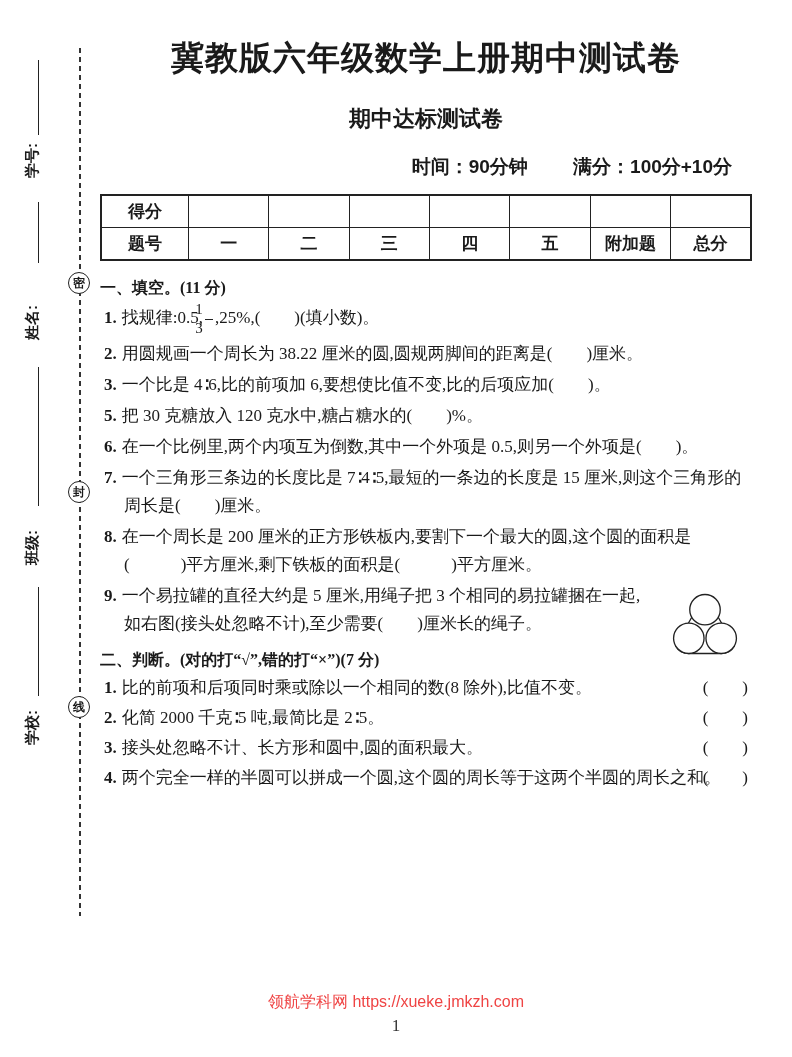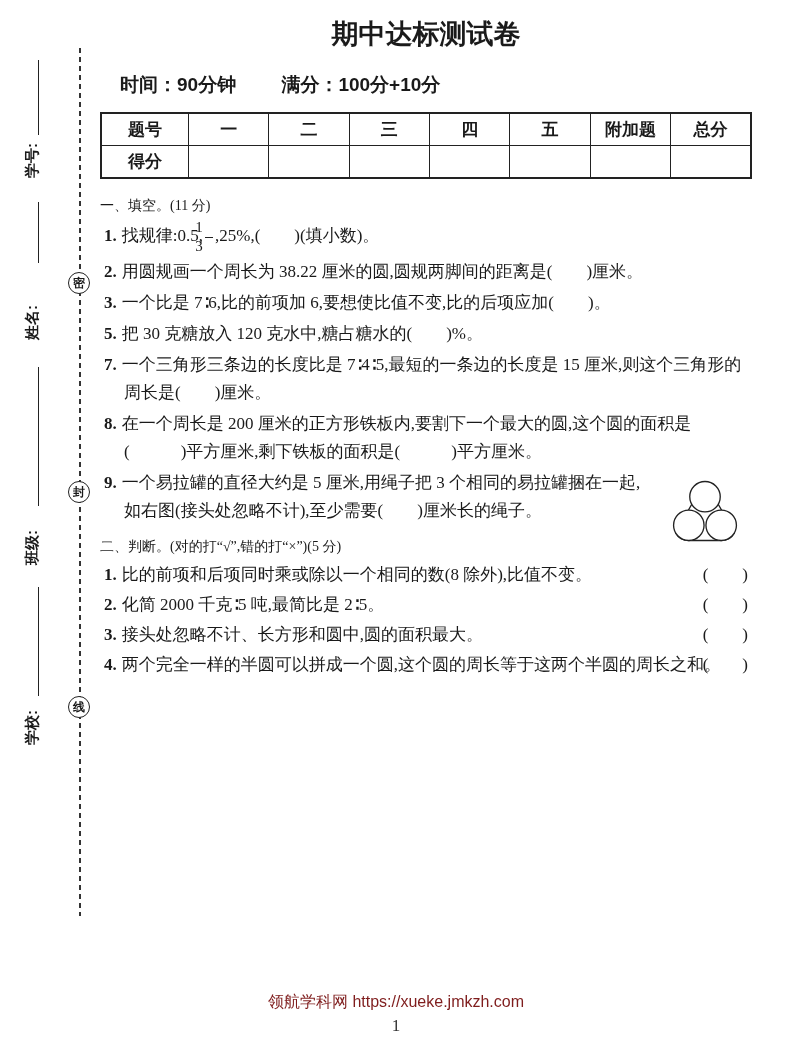--- a/index.html
+++ b/index.html
@@ -25,50 +25,50 @@
     position:absolute;left:68px;width:22px;height:22px;box-sizing:border-box;
     border:1.5px solid #222;border-radius:50%;background:#fff;
     display:flex;align-items:center;justify-content:center;
     font-size:12px;font-weight:bold;z-index:2;
     font-family:"Liberation Sans","DejaVu Sans",sans-serif;
   }
   
   .content{position:absolute;left:100px;top:0;width:652px;}
   .title{margin-top:36px;text-align:center;font-size:33px;font-weight:bold;
     font-family:"Liberation Sans","DejaVu Sans",sans-serif;letter-spacing:1px;}
-  .subtitle{margin-top:16px;text-align:center;font-size:27px;font-weight:bold;
-    font-family:"Liberation Sans","DejaVu Sans",sans-serif;}
-  .info{margin-top:20px;text-align:left;font-size:19px;font-weight:bold;
+  .subtitle{margin-top:23px;text-align:center;font-size:22px;font-weight:bold;
+    font-family:"Liberation Sans","DejaVu Sans",sans-serif;}
+  .info{margin-top:20px;text-align:right;font-size:19px;font-weight:bold;
     font-family:"Liberation Sans","DejaVu Sans",sans-serif;}
   .info span{margin:0 20px;}
   table.score{margin-top:14px;width:652px;border-collapse:collapse;
     border:2px solid #222;table-layout:fixed;
     font-family:"Liberation Sans","DejaVu Sans",sans-serif;}
   table.score td{border:1px solid #222;height:31px;text-align:center;
     font-size:17px;font-weight:bold;padding:0;}
   table.score td:first-child{width:86px;}
-  .sec-title{margin-top:13px;font-size:14px;font-weight:normal;line-height:28px;}
+  .sec-title{margin-top:13px;font-size:16px;font-weight:bold;line-height:28px;}
   .sec2{margin-top:8px;}
   .fq,.jq{margin-left:4px;padding-left:20px;text-indent:-20px;
     font-size:17px;line-height:28px;margin-bottom:3px;}
   .jq{position:relative;margin-bottom:2px;}
   .qn{font-weight:bold;margin-right:5px;}
   .jbracket{position:absolute;right:4px;bottom:0;text-indent:0;}
   
   .frac{display:inline-block;text-align:center;vertical-align:-10px;
     line-height:1.05;font-size:15px;margin:0 2px;}
   .frac .fn{display:block;border-bottom:1.2px solid #222;padding:0 4px 1px;}
   .frac .fd{display:block;padding-top:1px;}
   
   .fig{float:right;margin-left:8px;}
   .fig-q4{margin-top:3px;}
   .fig-q9{margin-top:2px;}
   
   .footer-site{position:absolute;left:0;width:792px;top:992px;text-align:center;
-    font-size:16px;color:#7f1d1d;
+    font-size:16px;color:#ef4444;
     font-family:"Liberation Sans","DejaVu Sans",sans-serif;}
   .page-num{position:absolute;left:0;width:792px;top:1016px;text-align:center;
     font-size:17px;color:#333;}
 </style>
 </head>
 <body>
 
 <div class="dash-line"></div>
 
 <div class="side-label" style="top:156px;width:118px;">
@@ -93,90 +93,94 @@
   </div>
 <div class="seal-circle" style="top:481px;">
     <span>封</span>
   </div>
 <div class="seal-circle" style="top:696px;">
     <span>线</span>
   </div>
 
 <div class="content">
 
+  <div class="title">冀教版六年级数学上册期中测试卷</div>
   <div class="subtitle">期中达标测试卷</div>
   <div class="info">
     <span>时间：90分钟</span>
     <span>满分：100分+10分</span>
   </div>
 
   <table class="score">
     <tbody>
         <tr>
+      <td>得分</td>
+      <td></td>
+      <td></td>
+      <td></td>
+      <td></td>
+      <td></td>
+      <td></td>
+      <td></td>
+    </tr>
+    <tr>
       <td>题号</td>
       <td>一</td>
       <td>二</td>
       <td>三</td>
       <td>四</td>
       <td>五</td>
       <td>附加题</td>
       <td>总分</td>
     </tr>
-    <tr>
-      <td>得分</td>
-      <td></td>
-      <td></td>
-      <td></td>
-      <td></td>
-      <td></td>
-      <td></td>
-      <td></td>
-    </tr>
   </tbody>
     </table>
 
   <div class="sec-title">一、填空。(11 分)</div>
 
   <div class="fq">
     <b class="qn">1.</b><span>找规律:0.5,</span><span class="frac"><span class="fn">1</span><span class="fd">3</span></span><span>,25%,(　　)(填小数)。</span>
   </div>
 
   <div class="fq">
     <b class="qn">2.</b><span>用圆规画一个周长为 38.22 厘米的圆,圆规两脚间的距离是(　　)厘米。</span>
   </div>
 
   <div class="fq">
-    <b class="qn">3.</b><span>一个比是 7∶6,比的前项加 6,要想使比值不变,比的后项应加(　　)。</span>
+    <b class="qn">3.</b><span>一个比是 4∶6,比的前项加 6,要想使比值不变,比的后项应加(　　)。</span>
   </div>
 
 
   <div class="fq">
     <b class="qn">5.</b><span>把 30 克糖放入 120 克水中,糖占糖水的(　　)%。</span>
   </div>
 
+  <div class="fq">
+    <b class="qn">6.</b><span>在一个比例里,两个内项互为倒数,其中一个外项是 0.5,则另一个外项是(　　)。</span>
+  </div>
 
   <div class="fq">
     <b class="qn">7.</b><span>一个三角形三条边的长度比是 7∶4∶5,最短的一条边的长度是 15 厘米,则这个三角形的周长是(　　)厘米。</span>
   </div>
 
   <div class="fq">
     <b class="qn">8.</b><span>在一个周长是 200 厘米的正方形铁板内,要割下一个最大的圆,这个圆的面积是(　　　)平方厘米,剩下铁板的面积是(　　　)平方厘米。</span>
   </div>
 
   <div class="fq">
     <svg class="fig fig-q9" width="94" height="80" viewBox="0 0 98 84">
       <path d="M 35.1 34.9 A 16 16 0 0 1 62.9 34.9 L 79.9 64.9 A 16 16 0 0 1 66 73 L 32 73 A 16 16 0 0 1 18.1 64.9 Z" fill="none" stroke="#222" stroke-width="1.4"></path>
       <circle cx="49" cy="27" r="16" fill="#fff" stroke="#222" stroke-width="1.4"></circle>
       <circle cx="32" cy="57" r="16" fill="#fff" stroke="#222" stroke-width="1.4"></circle>
       <circle cx="66" cy="57" r="16" fill="#fff" stroke="#222" stroke-width="1.4"></circle>
     </svg>
     <b class="qn">9.</b><span>一个易拉罐的直径大约是 5 厘米,用绳子把 3 个相同的易拉罐捆在一起,如右图(接头处忽略不计),至少需要(　　)厘米长的绳子。</span>
   </div>
 
-  <div class="sec-title sec2">二、判断。(对的打“√”,错的打“×”)(5 分)</div>
+  <div class="sec-title sec2">二、判断。(对的打“√”,错的打“×”)(7 分)</div>
 
   <div class="jq">
     <b class="qn">1.</b><span>比的前项和后项同时乘或除以一个相同的数(8 除外),比值不变。</span>
     <span class="jbracket">(　　)</span>
   </div>
   <div class="jq">
     <b class="qn">2.</b><span>化简 2000 千克∶5 吨,最简比是 2∶5。</span>
     <span class="jbracket">(　　)</span>
   </div>
   <div class="jq">

